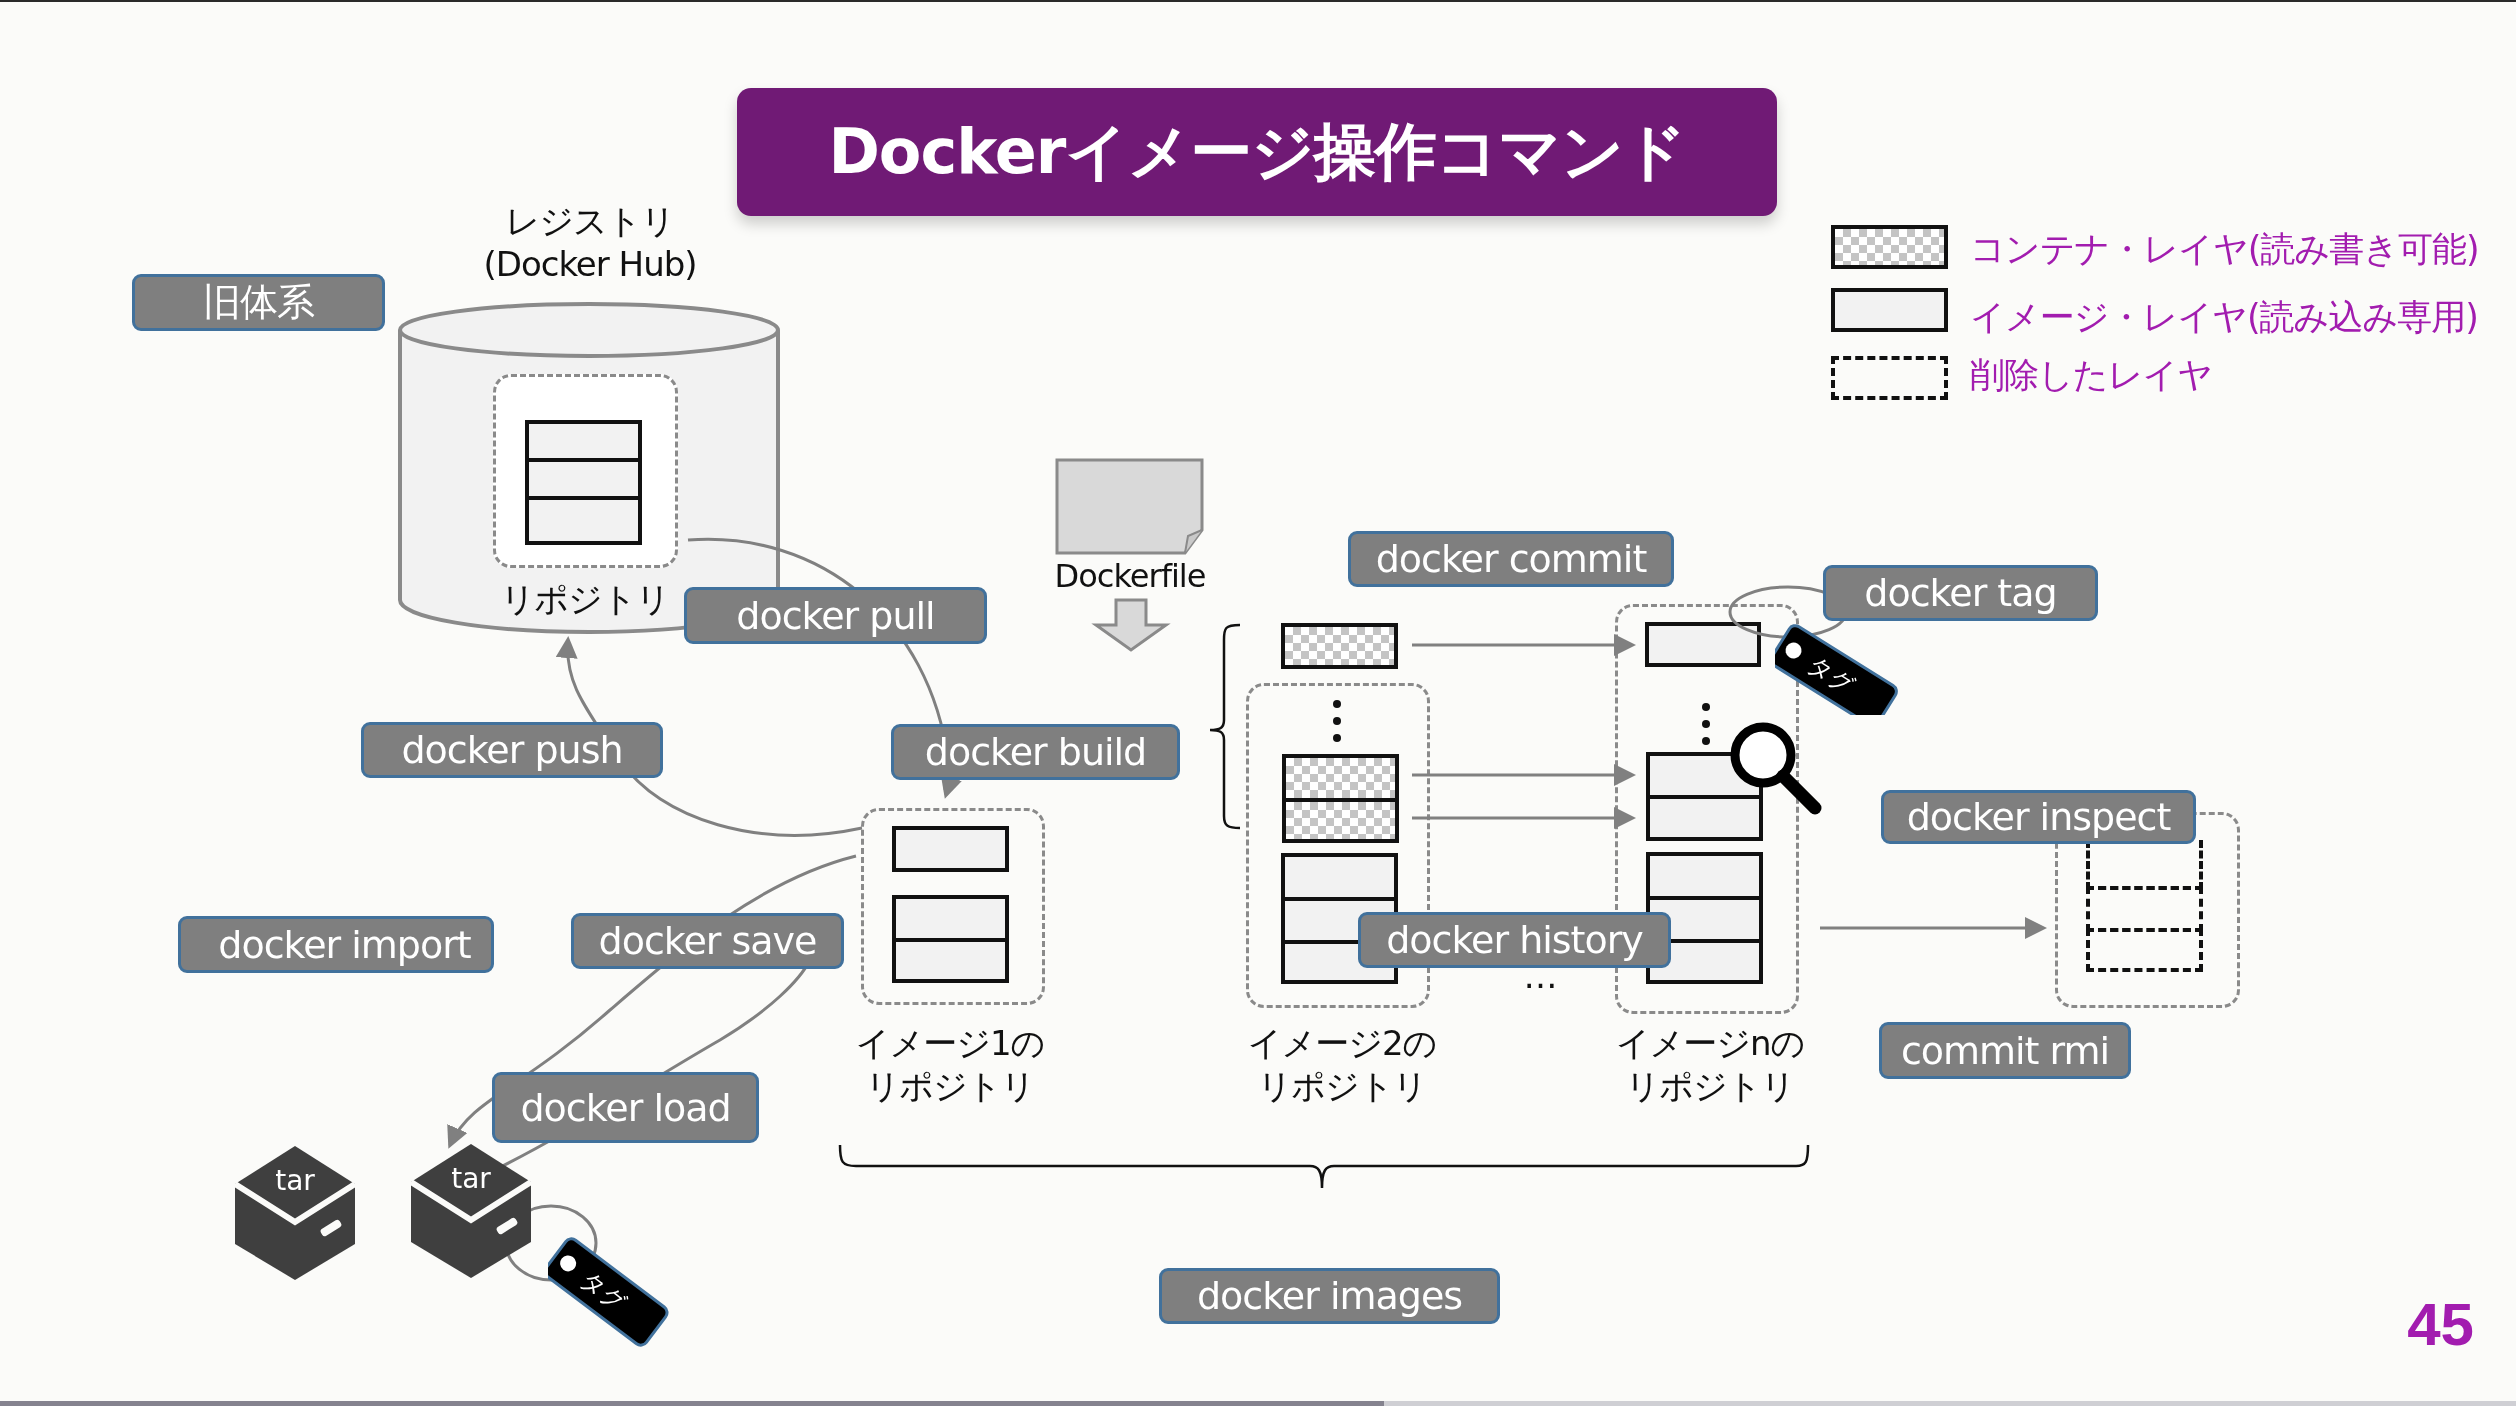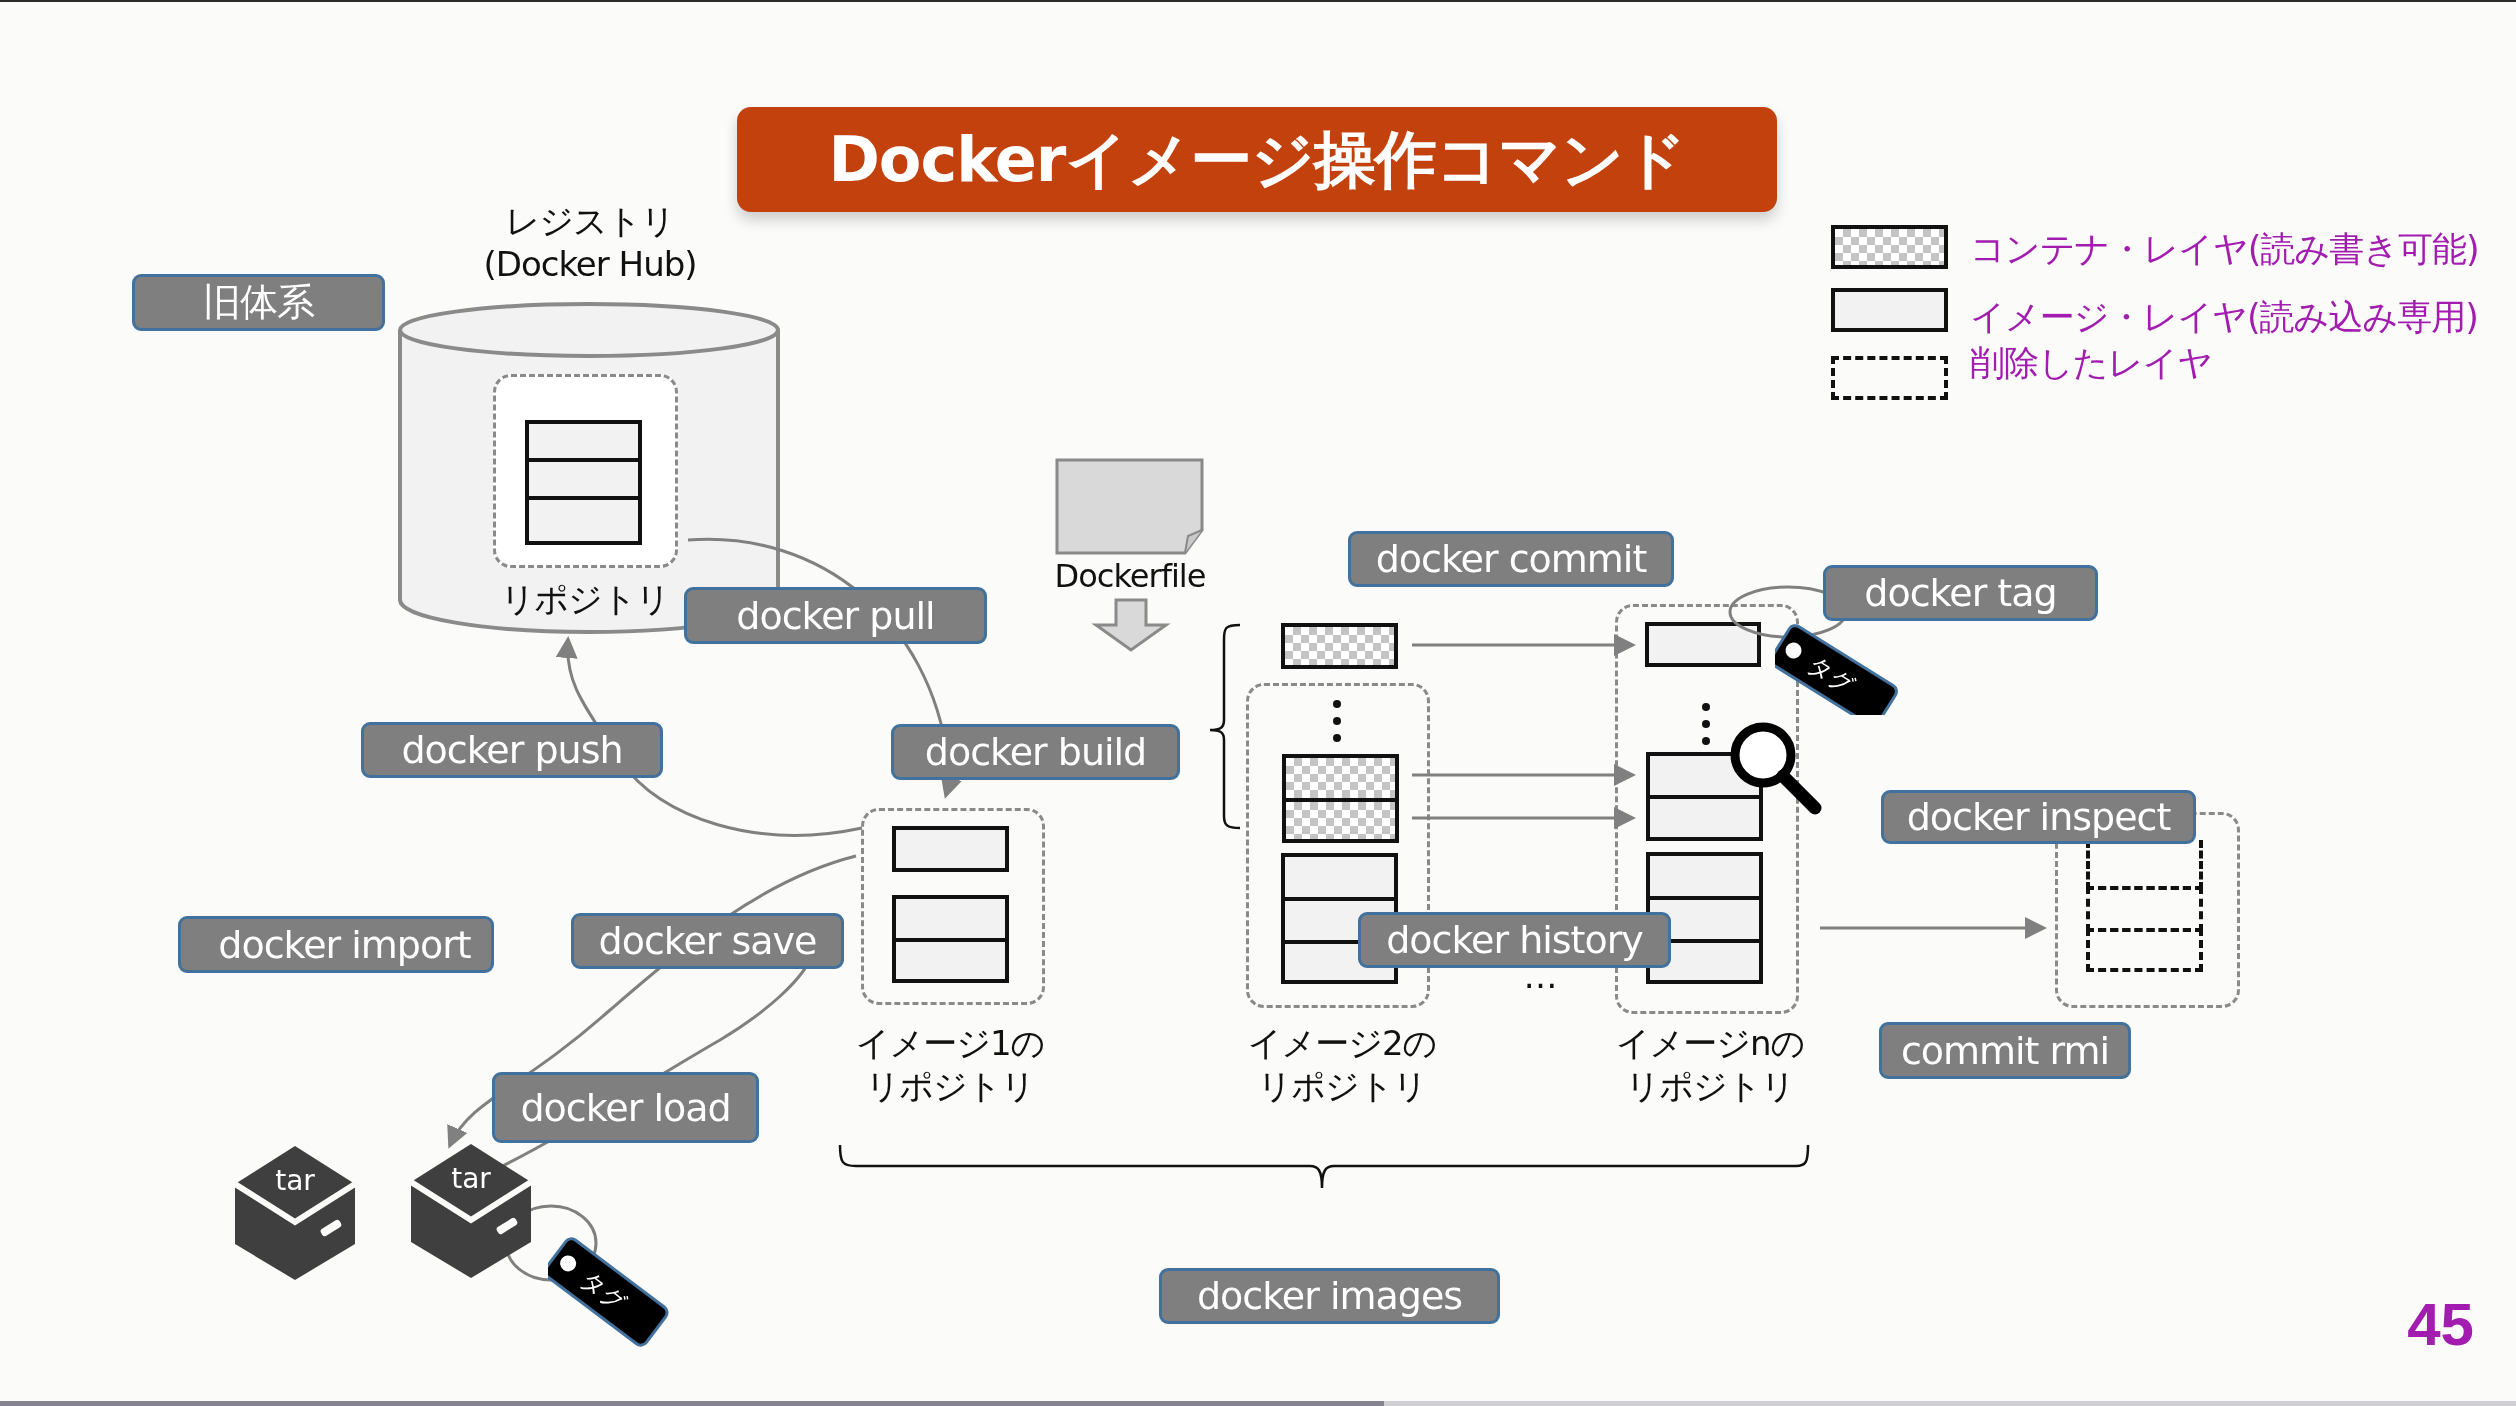--- a/index.html
+++ b/index.html
@@ -4,22 +4,22 @@
 <style>
   html, body { margin: 0; padding: 0; }
   body {
     width: 2516px; height: 1406px; position: relative; overflow: hidden;
     background: #fbfbf9;
     font-family: "DejaVu Sans", "Liberation Sans", sans-serif;
     color: #111;
   }
   .topline { position: absolute; left: 0; top: 0; width: 2516px; height: 2px; background: #2a2a2a; }
   .title-box {
-    position: absolute; left: 737px; top: 107px; width: 1040px; height: 105px;
-    background: #c2410c; border-radius: 14px;
+    position: absolute; left: 737px; top: 88px; width: 1040px; height: 128px;
+    background: #701a75; border-radius: 14px;
     box-shadow: 0 8px 14px rgba(0,0,0,0.18);
     display: flex; align-items: center; justify-content: center;
   }
   .title-box span { color: #fff; font-weight: bold; font-size: 62px; letter-spacing: -1px; }
   .cmd {
     position: absolute; background: #7f7f7f; border: 3px solid #41719c;
     border-radius: 9px; color: #fff; font-size: 38px;
     display: flex; align-items: center; justify-content: center;
     box-sizing: border-box; white-space: nowrap; letter-spacing: -1px;
     z-index: 5;
@@ -104,21 +104,21 @@
     <line x1="1783" y1="776" x2="1815" y2="808" stroke="#000" stroke-width="13" stroke-linecap="round"></line>
   </g>
 </svg>
 
 <div>
   <div class="layer rw" style="left:1831px;top:225px;width:117px;height:44px;"></div>
   <div class="legend-text" style="left:1970px;top:226px;">コンテナ・レイヤ(読み書き可能)</div>
   <div class="layer" style="left:1831px;top:288px;width:117px;height:44px;"></div>
   <div class="legend-text" style="left:1970px;top:294px;">イメージ・レイヤ(読み込み専用)</div>
   <div class="layer deleted" style="left:1831px;top:356px;width:117px;height:44px;"></div>
-  <div class="legend-text" style="left:1970px;top:340px;">削除したレイヤ</div>
+  <div class="legend-text" style="left:1970px;top:352px;">削除したレイヤ</div>
 </div>
 
 <div class="label" style="left:470px;top:200px;width:240px;">
   <div>レジストリ</div>
   <div>(Docker Hub)</div>
 </div>
 <div class="repo-box" style="left:493px;top:374px;width:185px;height:194px;background:#fff;z-index:3;"></div>
 <div class="layer" style="left:525px;top:420px;width:117px;height:42px;z-index:4;"></div>
 <div class="layer" style="left:525px;top:458px;width:117px;height:42px;z-index:4;"></div>
 <div class="layer" style="left:525px;top:496px;width:117px;height:49px;z-index:4;"></div>

